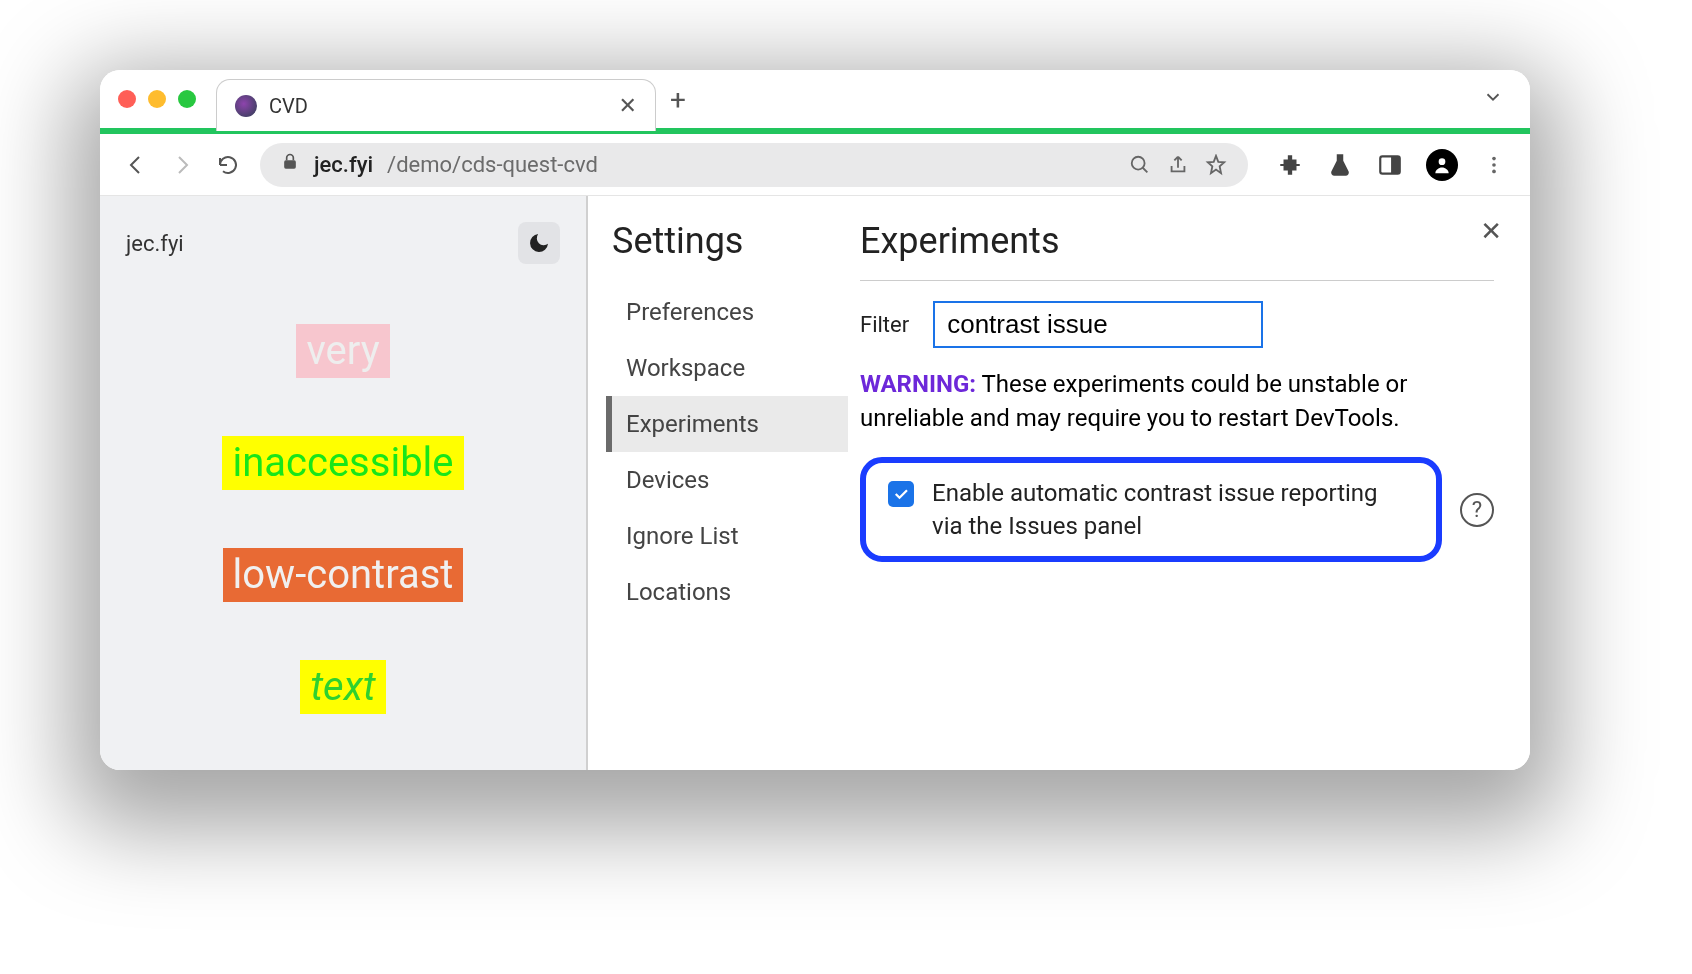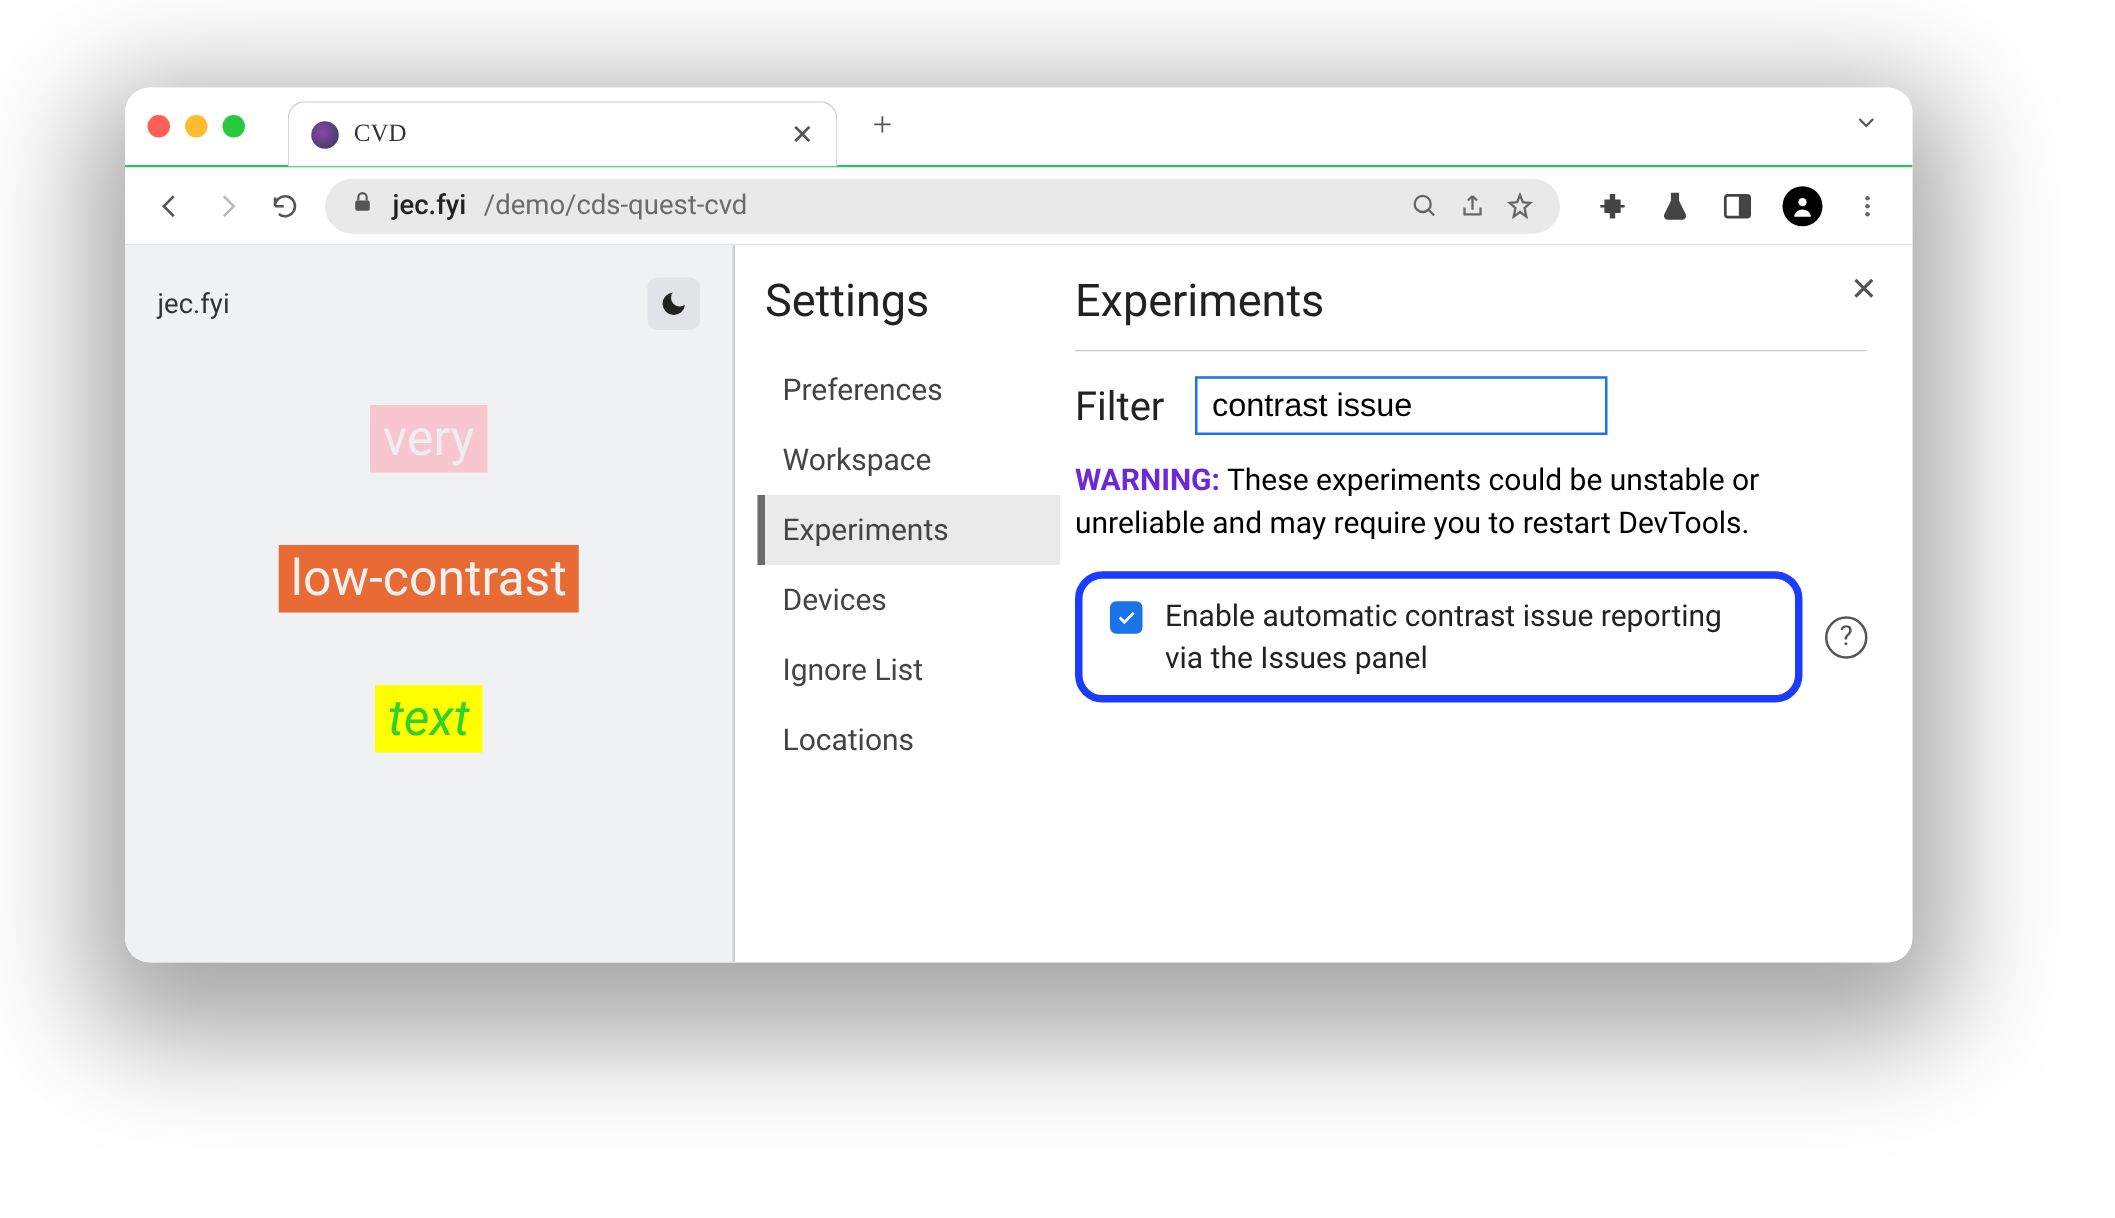--- a/index.html
+++ b/index.html
@@ -24,23 +24,22 @@
     display: flex;
     flex-direction: column;
   }
   
   .tabstrip {
     height: 64px;
     background: #fff;
     display: flex;
     align-items: center;
     padding: 0 18px;
-    gap: 14px;
-    border-bottom: 2px solid #22c55e;
-    font-family: Liberation Serif, serif;
+    gap: 0;
+    border-bottom: 6px solid #22c55e;
   }
   .traffic { display:flex; gap:12px; margin-right:20px;}
   .dot { width:18px; height:18px; border-radius:50%; }
   .dot.red{background:#ff5f57;} .dot.yellow{background:#febc2e;} .dot.green{background:#28c840;}
   .tab {
     display:flex; align-items:center; gap:12px;
     background:#fff;
     border:1px solid #ccc;
     border-bottom:none;
     border-radius: 14px 14px 0 0;
@@ -111,21 +110,21 @@
   .close-x{position:absolute;top:20px;right:28px;font-size:26px;color:#555;cursor:pointer;}
   .settings-nav{width:260px;padding:24px 0 0 24px;}
   .settings-title{font-size:36px;color:#222;margin-bottom:22px;}
   .settings-list{display:flex;flex-direction:column;}
   .settings-item{font-size:24px;color:#444;padding:14px 14px;cursor:pointer;}
   .settings-item.selected{background:#eaeaea;border-left:6px solid #6b6b6b;margin-left:-6px;}
   .settings-main{flex:1;padding:24px 36px 0 12px;}
   .main-title{font-size:36px;color:#222;margin-bottom:18px;}
   .hr{border:none;border-top:1px solid #ccc;margin-bottom:20px;}
   .filter-row{display:flex;align-items:center;gap:24px;margin-bottom:20px;}
-  .filter-label{font-size:32px;color:#222;}
+  .filter-label{font-size:22px;color:#222;}
   .filter-input{border:2px solid #1a73e8;font-size:26px;padding:6px 12px;width:330px;outline:none;}
   .warning{font-size:24px;line-height:1.4;margin-bottom:22px;}
   .warning .warn{color:#6d28d9;font-weight:700;}
   .experiment-row{display:flex;align-items:center;gap:18px;}
   .experiment-box{border:6px solid #1a3cff;border-radius:22px;padding:14px 22px;display:flex;align-items:flex-start;gap:18px;flex:1;}
   .chk{width:26px;height:26px;border-radius:5px;background:#1a73e8;display:flex;align-items:center;justify-content:center;flex-shrink:0;margin-top:4px;}
   .chk svg{stroke:#fff;stroke-width:3;fill:none;width:18px;height:18px;}
   .exp-label{font-size:24px;line-height:1.35;color:#222;}
   .help{width:34px;height:34px;border:2.5px solid #555;border-radius:50%;display:flex;align-items:center;justify-content:center;font-size:22px;color:#555;flex-shrink:0;}
 </style>
@@ -236,20 +235,21 @@
       <div class="page-header">
         <div class="page-title">jec.fyi</div>
         <div class="theme-toggle">
           <svg viewBox="0 0 24 24" width="24" height="24">
               <path d="M21 12.8A9 9 0 1 1 11.2 3a7 7 0 0 0 9.8 9.8z" fill="#222"></path>
             </svg>
         </div>
       </div>
       <div class="words">
         <span class="word w1">very</span>
+        <span class="word w2">inaccessible</span>
         <span class="word w3">low-contrast</span>
         <span class="word w4">text</span>
       </div>
     </div>
 
     <div class="devtools">
       <div class="close-x">✕</div>
 
       <div class="settings-nav">
         <div class="settings-title">Settings</div>

